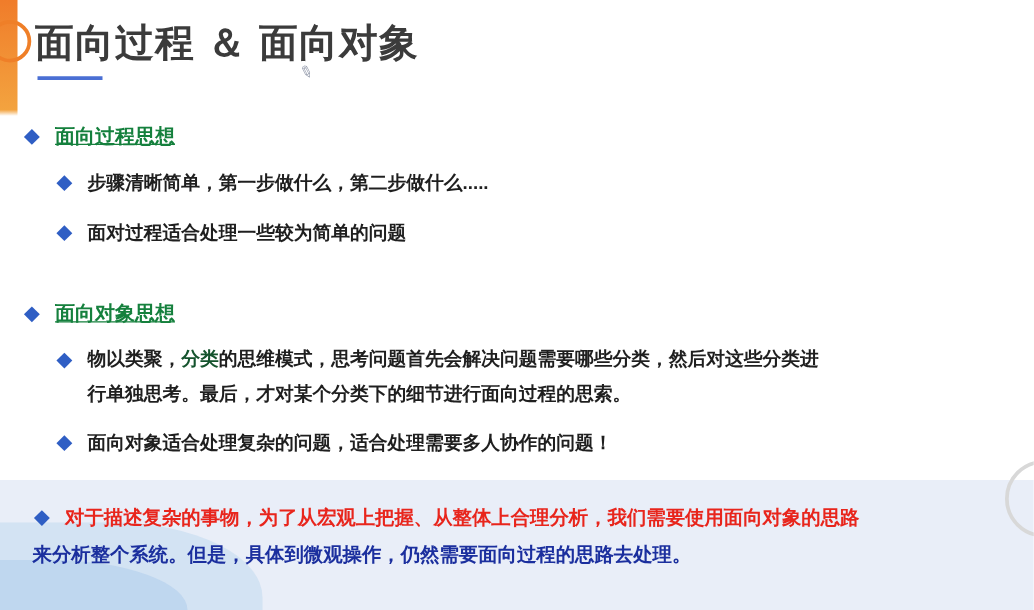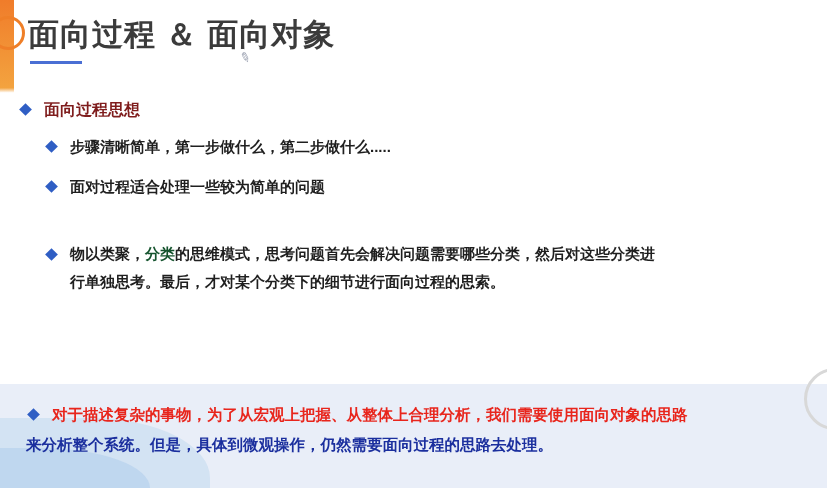--- a/index.html
+++ b/index.html
@@ -69,24 +69,25 @@
     position: absolute;
     left: 0;
     top: 88px;
     width: 827px;
   }
   .l1 {
     position: relative;
     padding-left: 26px;
     font-size: 16px;
     font-weight: bold;
-    color: #7f1d1d;
+    color: #15803d;
     margin-left: 18px;
     line-height: 24px;
     margin-top: 10px;
+    text-decoration: underline;
   }
   .l2 {
     position: relative;
     padding-left: 26px;
     font-size: 15px;
     font-weight: bold;
     color: #1f1f1f;
     margin-left: 44px;
     line-height: 30px;
     margin-top: 10px;
@@ -200,27 +201,35 @@
       <span>步骤清晰简单，第一步做什么，第二步做什么.....</span>
     </div>
 
     <div class="l2">
       <span class="diamond"></span>
       <span>面对过程适合处理一些较为简单的问题</span>
     </div>
 
     <div class="gap"></div>
 
+    <div class="l1">
+      <span class="diamond"></span>
+      <span>面向对象思想</span>
+    </div>
 
     <div class="l2 wrap">
       <span class="diamond"></span>
       <span>物以类聚，</span><span class="highlight-red">分类</span><span>的思维模式，思考问题首先会解决问题需要哪些分类，然后对这些分类进</span>
       <div>行单独思考。最后，才对某个分类下的细节进行面向过程的思索。</div>
     </div>
 
+    <div class="l2">
+      <span class="diamond"></span>
+      <span>面向对象适合处理复杂的问题，适合处理需要多人协作的问题！</span>
+    </div>
 
   </div>
 
   <div class="footer-band"></div>
   <div class="footer-wave"></div>
   <div class="footer-wave2"></div>
   <div class="corner-arc"></div>
 
   <div class="footer-text">
     <span class="diamond"></span>

